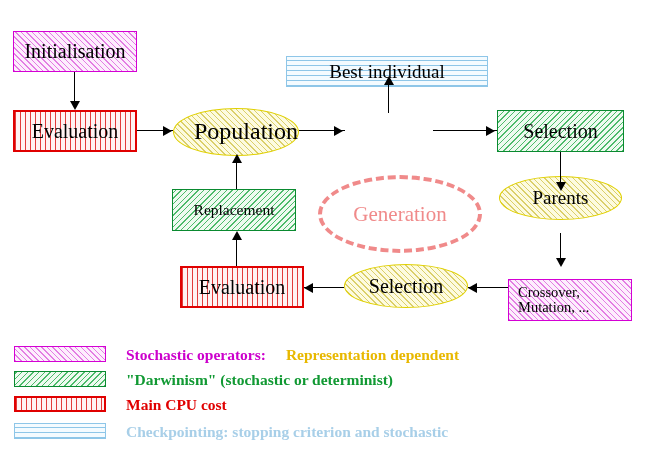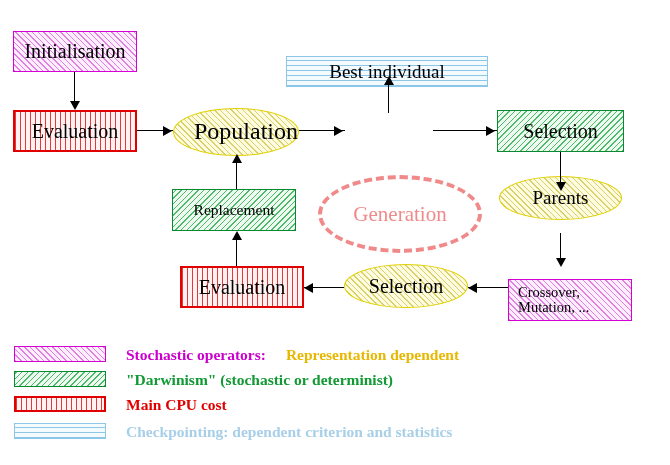--- a/index.html
+++ b/index.html
@@ -212,18 +212,18 @@
       <span class="legend-text lt-green">"Darwinism" (stochastic or determinist)</span>
     </div>
 
     <div class="legend-row" style="top:58px;">
       <span class="swatch fill-red"></span>
       <span class="legend-text lt-red">Main CPU cost</span>
     </div>
 
     <div class="legend-row" style="top:85px;">
       <span class="swatch fill-blue"></span>
-      <span class="legend-text lt-blue">Checkpointing: dependent criterion and statistics</span>
+      <span class="legend-text lt-blue">Checkpointing: stopping criterion and stochastic</span>
     </div>
 
   </div>
 
 </div>
 
 </body></html>

